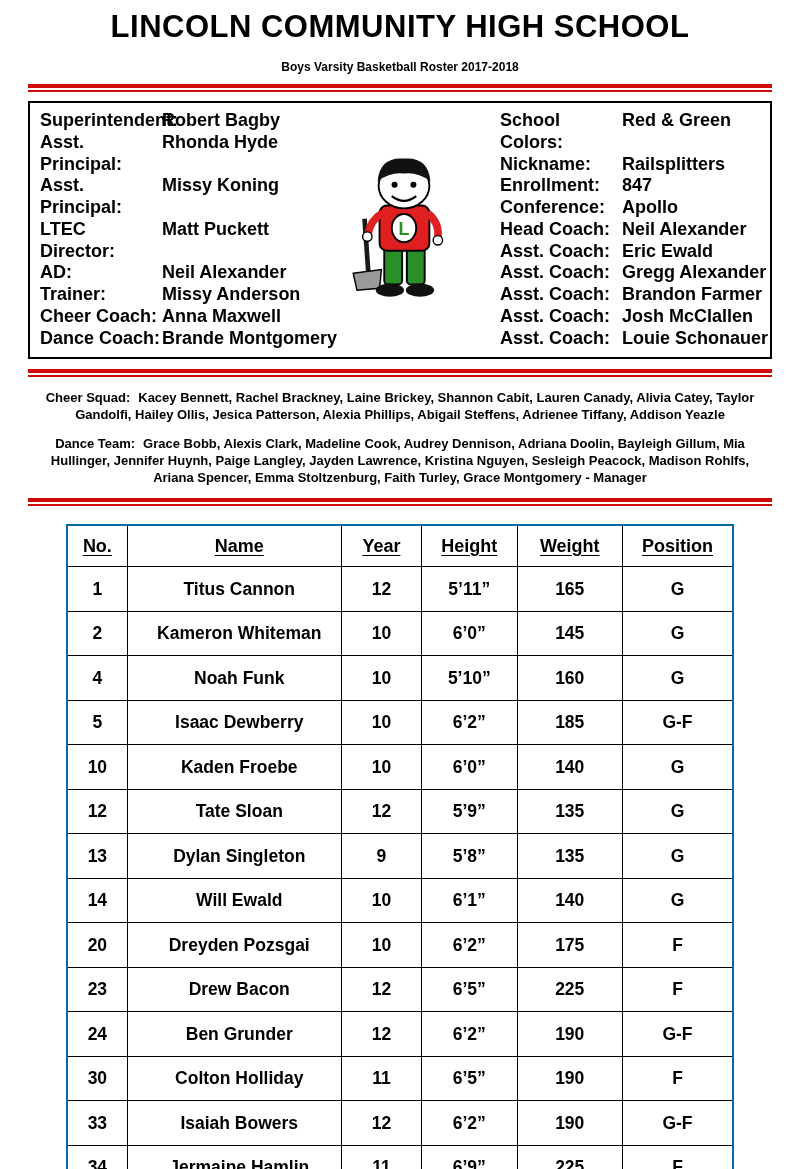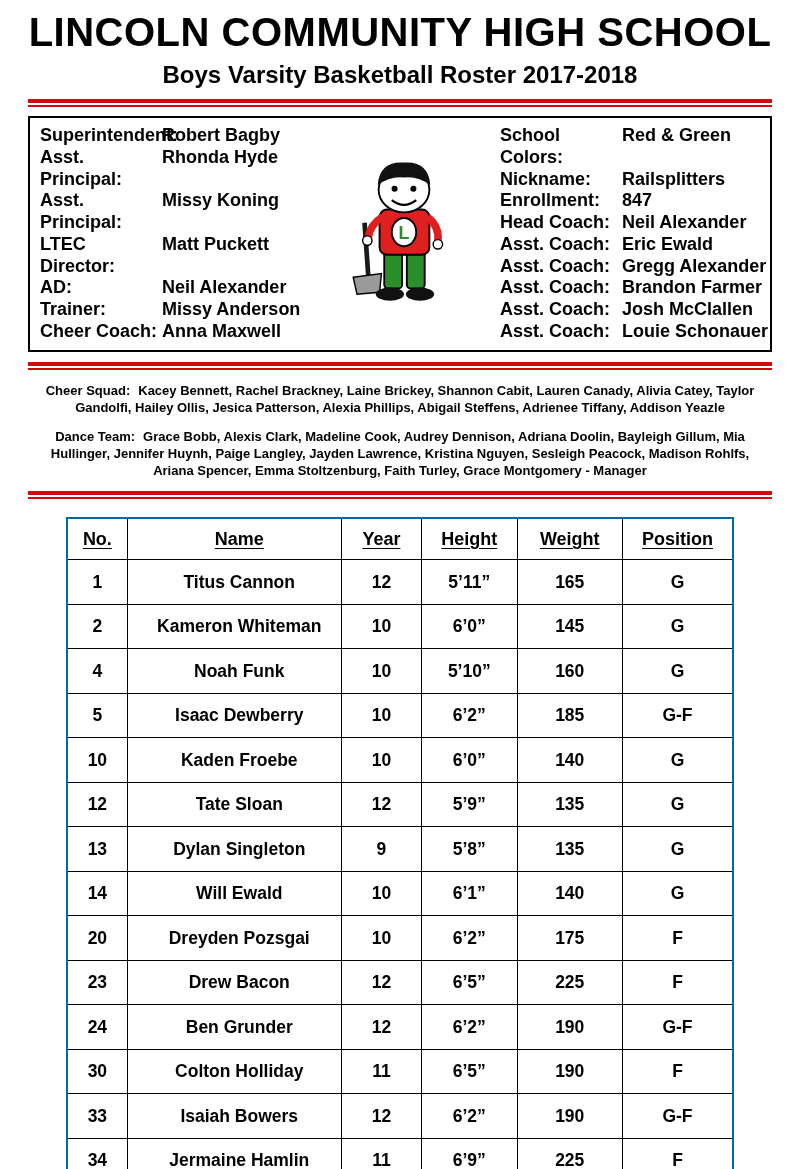--- a/index.html
+++ b/index.html
@@ -15,29 +15,29 @@
   }
   .page {
     width: 800px;
     height: 1169px;
     box-sizing: border-box;
     padding: 6px 28px 0 28px;
     overflow: hidden;
   }
   .title {
     text-align: center;
-    font-size: 40px;
+    font-size: 31px;
     margin: 4px 0 0 0;
     letter-spacing: 0.5px;
     line-height: 1.1;
   }
   .subtitle {
     text-align: center;
-    font-size: 24px;
-    margin: 7px 0 10px 0;
+    font-size: 12px;
+    margin: 16px 0 10px 0;
   }
   .red-rule {
     height: 2px;
     border-top: 4px solid #cf0a0a;
     border-bottom: 2px solid #cf0a0a;
     margin: 0;
   }
   .info-box {
     border: 2px solid #000;
     margin: 9px 0 10px 0;
@@ -144,20 +144,24 @@
   <div class="info-row">
     <span class="info-label">Trainer:</span>
     <span class="info-value">Missy Anderson</span>
   </div>
 
   <div class="info-row">
     <span class="info-label">Cheer Coach:</span>
     <span class="info-value">Anna Maxwell</span>
   </div>
 
+  <div class="info-row">
+    <span class="info-label">Dance Coach:</span>
+    <span class="info-value">Brande Montgomery</span>
+  </div>
 </div>
     <div class="mascot-wrap">
       <svg width="132" height="158" viewBox="0 0 140 168">
 
         <rect x="28" y="72" width="5" height="70" fill="#1a1a1a" transform="rotate(-4 30 107)"></rect>
         <polygon points="16,130 46,126 44,146 20,148" fill="#9a9a9a" stroke="#000" stroke-width="1.5"></polygon>
 
         <rect x="49" y="100" width="19" height="42" rx="4" fill="#2a8f2a" stroke="#000" stroke-width="2"></rect>
         <rect x="73" y="100" width="19" height="42" rx="4" fill="#2a8f2a" stroke="#000" stroke-width="2"></rect>
 
@@ -194,20 +198,24 @@
   <div class="info-row">
     <span class="info-label">Nickname:</span>
     <span class="info-value">Railsplitters</span>
   </div>
 
   <div class="info-row">
     <span class="info-label">Enrollment:</span>
     <span class="info-value">847</span>
   </div>
 
+  <div class="info-row">
+    <span class="info-label">Conference:</span>
+    <span class="info-value">Apollo</span>
+  </div>
 
   <div class="info-row">
     <span class="info-label">Head Coach:</span>
     <span class="info-value">Neil Alexander</span>
   </div>
 
   <div class="info-row">
     <span class="info-label">Asst. Coach:</span>
     <span class="info-value">Eric Ewald</span>
   </div>

